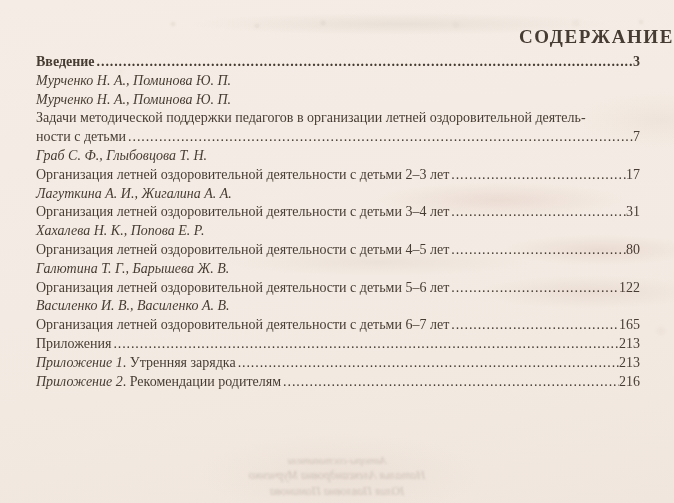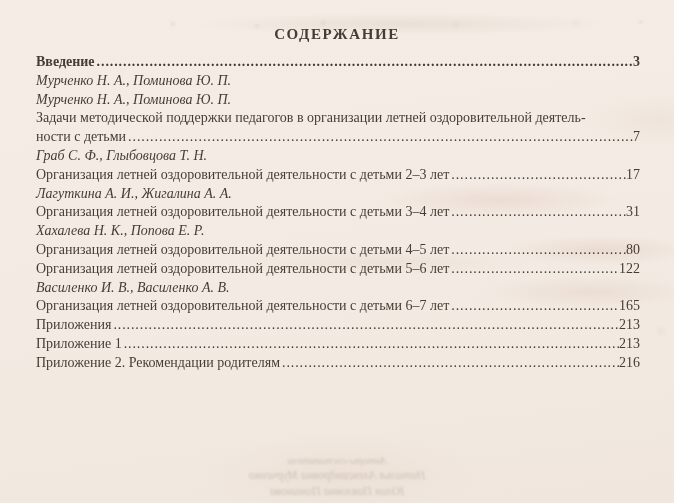--- a/index.html
+++ b/index.html
@@ -30,33 +30,33 @@
       256px 25px 3px 1px rgba(140,125,112,.13),
       322px 22px 3px 1px rgba(140,125,112,.14),
       455px 24px 4px 1px rgba(140,125,112,.15),
       575px 22px 4px 1px rgba(140,125,112,.16),
       640px 21px 3px 1px rgba(140,125,112,.13),
       120px 70px 4px 1px rgba(150,135,122,.08),
       660px 330px 4px 2px rgba(190,160,150,.14);
   }
   .doc-title{
     position:absolute;top:26px;left:0;width:100%;
-    text-align:center;font-weight:bold;font-size:15px;letter-spacing:1.6px;
+    text-align:right;font-weight:bold;font-size:19px;letter-spacing:1.6px;
   }
   .toc{
     position:absolute;top:53px;left:36px;right:34px;
     font-size:14px;
   }
   .toc-row{
     display:flex;align-items:flex-start;white-space:nowrap;
     height:18.8px;line-height:18.8px;
   }
   .toc-row.bold{font-weight:bold;}
   .toc-row.italic{font-style:italic;}
-  .prefix{flex:none;}
+  .prefix{font-style:italic;flex:none;}
   .entry-text{flex:none;}
   .leader{flex:1 1 auto;overflow:hidden;min-width:6px;}
   .leader::before{
     content:"........................................................................................................................................................................";
     letter-spacing:.9px;padding-left:2px;
   }
   .page-num{flex:none;text-align:right;}
   .bleed-through{
     position:absolute;left:0;bottom:4px;width:100%;
     text-align:center;
@@ -113,40 +113,44 @@
         <span class="page-num">31</span>
       </div>
       <div class="toc-row italic">
         <span class="entry-text">Хахалева Н. К., Попова Е. Р.</span>
       </div>
       <div class="toc-row">
         <span class="entry-text">Организация летней оздоровительной деятельности с детьми 4–5 лет</span>
         <span class="leader"></span>
         <span class="page-num">80</span>
       </div>
+      <div class="toc-row italic">
+        <span class="entry-text">Галютина Т. Г., Барышева Ж. В.</span>
+      </div>
       <div class="toc-row">
         <span class="entry-text">Организация летней оздоровительной деятельности с детьми 5–6 лет</span>
         <span class="leader"></span>
         <span class="page-num">122</span>
       </div>
       <div class="toc-row italic">
         <span class="entry-text">Василенко И. В., Василенко А. В.</span>
       </div>
       <div class="toc-row">
         <span class="entry-text">Организация летней оздоровительной деятельности с детьми 6–7 лет</span>
         <span class="leader"></span>
         <span class="page-num">165</span>
       </div>
       <div class="toc-row">
         <span class="entry-text">Приложения</span>
         <span class="leader"></span>
         <span class="page-num">213</span>
       </div>
       <div class="toc-row">
         <span class="prefix">Приложение 1</span>
+        <span class="entry-text">. Утренняя зарядка</span>
         <span class="leader"></span>
         <span class="page-num">213</span>
       </div>
       <div class="toc-row">
         <span class="prefix">Приложение 2</span>
         <span class="entry-text">. Рекомендации родителям</span>
         <span class="leader"></span>
         <span class="page-num">216</span>
       </div>
     </div>

